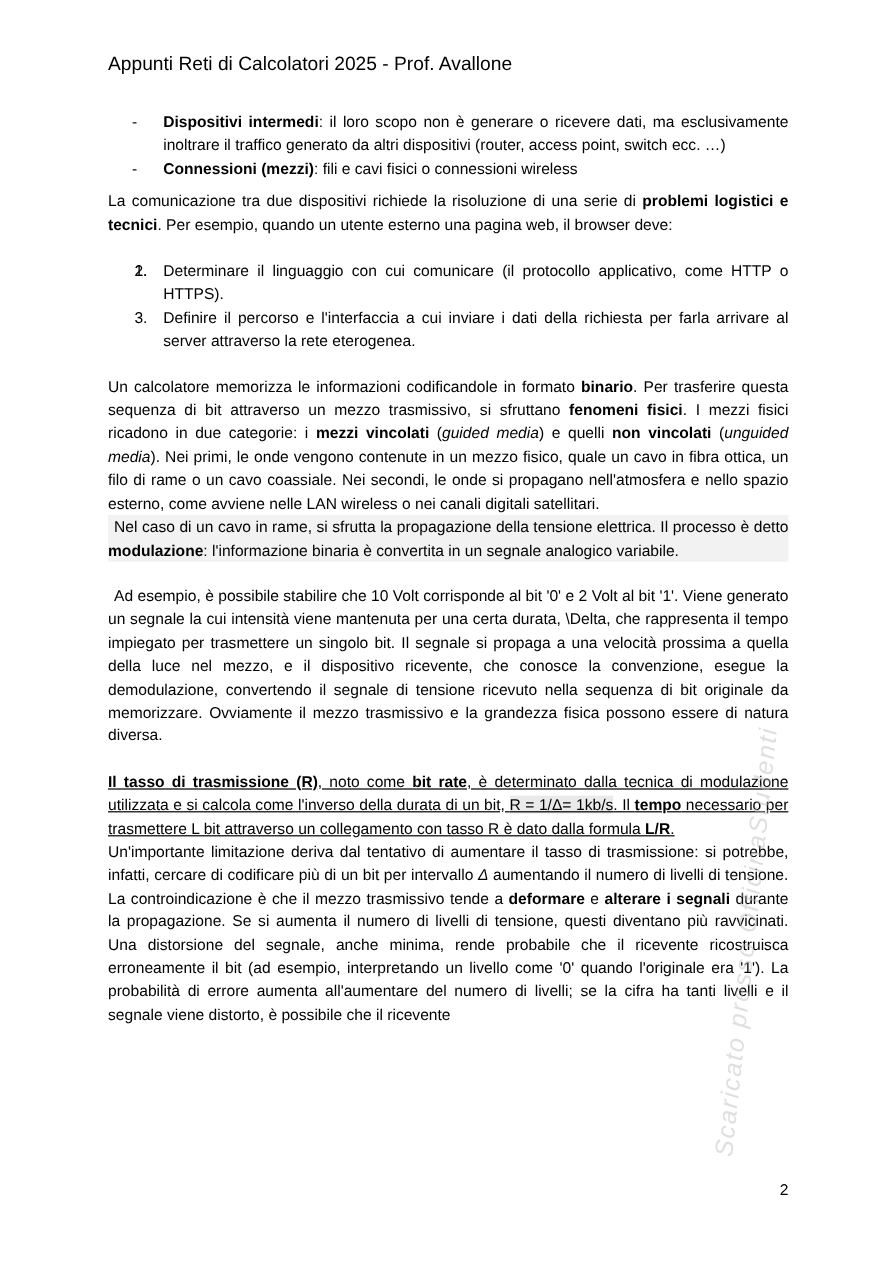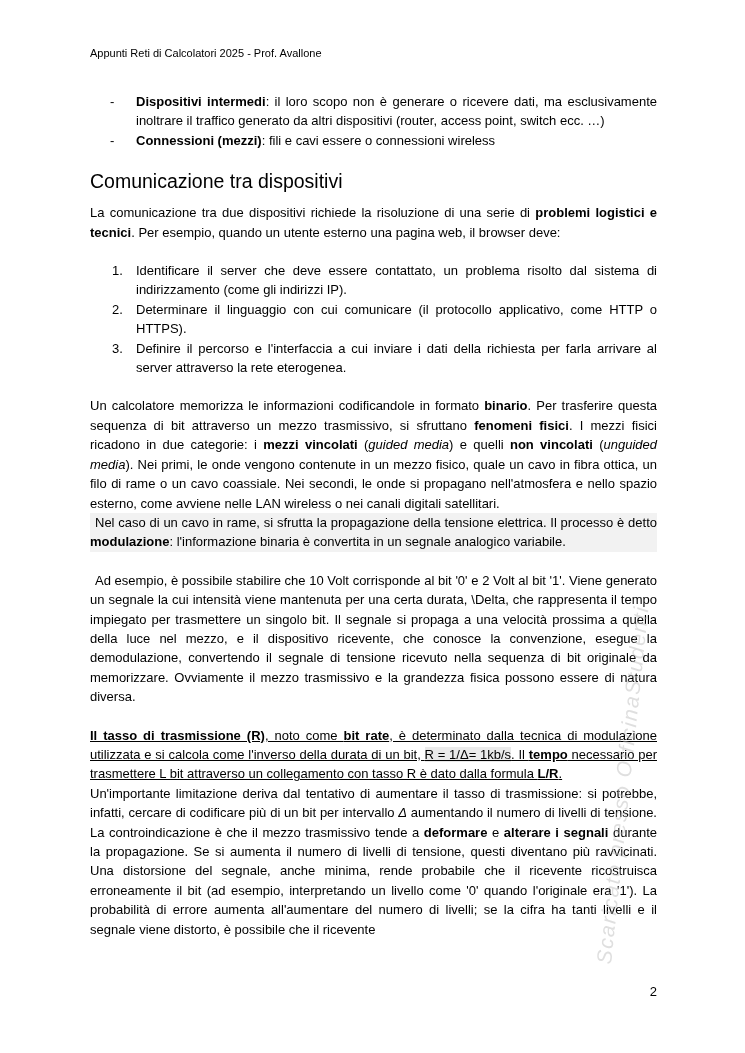--- a/index.html
+++ b/index.html
@@ -3,21 +3,21 @@
 <meta charset="utf-8">
 <style>
   * { margin:0; padding:0; box-sizing:border-box; }
   html,body { background:#ffffff; }
   body { width:745px; height:1053px; font-family:"Liberation Sans", sans-serif; }
   .page {
     position:relative; width:745px; height:1053px; overflow:hidden;
     background:#ffffff; color:#000000;
   }
   .content { position:absolute; left:90px; top:0; width:567px; }
-  .doc-header { margin-top:46px; font-size:11px; line-height:15px; text-align:left; }
+  .doc-header { margin-top:46px; font-size:16px; line-height:15px; text-align:left; }
   p, li { font-size:13px; line-height:19.4px; text-align:justify; }
   .b { font-weight:bold; }
   .i { font-style:italic; }
   .hl { background:var(--hl-inline, #eaeaea); }
 
   ul.dash-list { margin-top:31px; list-style:none; }
   ul.dash-list li { position:relative; padding-left:46px; }
   ul.dash-list .marker { position:absolute; left:20px; top:0; }
 
   h1.doc-heading { margin-top:18px; font-size:19.5px; font-weight:400; line-height:27px; }
@@ -52,32 +52,30 @@
 
     <div class="doc-header">Appunti Reti di Calcolatori 2025 - Prof. Avallone</div>
 
     <ul class="dash-list">
       <li>
         <span class="marker">-</span>
         <span><span class="b">Dispositivi intermedi</span><span>: il loro scopo non è generare o ricevere dati, ma esclusivamente inoltrare il traffico generato da altri dispositivi (router, access point, switch ecc. …)</span></span>
       </li>
       <li>
         <span class="marker">-</span>
-        <span><span class="b">Connessioni (mezzi)</span><span>: fili e cavi essere o connessioni wireless</span></span>
+        <span><span class="b">Connessioni (mezzi)</span><span>: fili e cavi fisici o connessioni wireless</span></span>
       </li>
     </ul>
 
-    <h1 class="doc-heading">Comunicazione tra dispositivi</h1>
 
     <p class="intro"><span>La comunicazione tra due dispositivi richiede la risoluzione di una serie di </span><span class="b">problemi logistici e tecnici</span><span>. Per esempio, quando un utente esterno una pagina web, il browser deve:</span></p>
 
     <ol class="num-list">
       <li>
         <span class="marker">1.</span>
-        <span><span>Identificare il server che deve essere contattato, un problema risolto dal sistema di indirizzamento (come gli indirizzi IP).</span></span>
       </li>
       <li>
         <span class="marker">2.</span>
         <span><span>Determinare il linguaggio con cui comunicare (il protocollo applicativo, come HTTP o HTTPS).</span></span>
       </li>
       <li>
         <span class="marker">3.</span>
         <span><span>Definire il percorso e l'interfaccia a cui inviare i dati della richiesta per farla arrivare al server attraverso la rete eterogenea.</span></span>
       </li>
     </ol>

